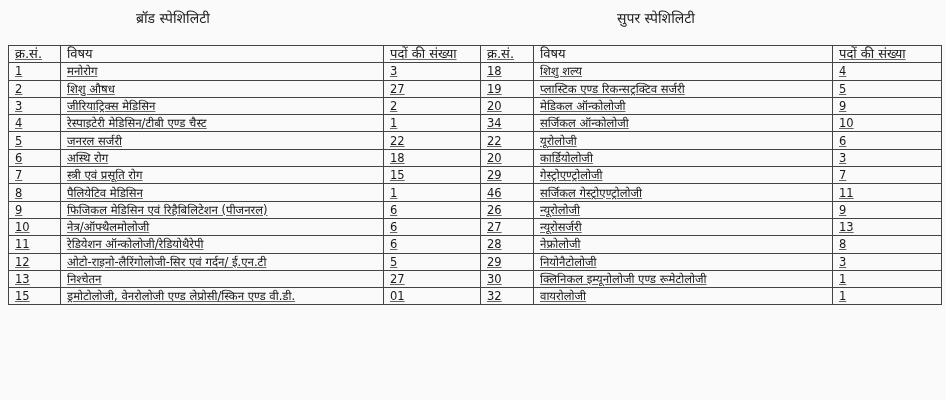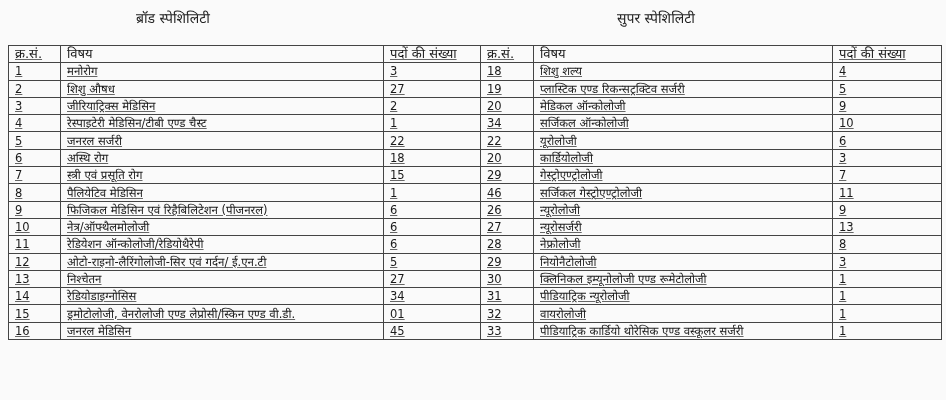--- a/index.html
+++ b/index.html
@@ -163,37 +163,21 @@
       </tr>
       <tr>
         <td><span class="u">13</span></td>
         <td><span class="u">निश्चेतन</span></td>
         <td><span class="u">27</span></td>
         <td><span class="u">30</span></td>
         <td><span class="u">क्लिनिकल इम्यूनोलोजी एण्ड रूमेटोलोजी</span></td>
         <td><span class="u">1</span></td>
       </tr>
       <tr>
-        <td><span class="u">14</span></td>
-        <td><span class="u">रेडियोडाइग्नोसिस</span></td>
-        <td><span class="u">34</span></td>
-        <td><span class="u">31</span></td>
-        <td><span class="u">पीडियाट्रिक न्यूरोलोजी</span></td>
-        <td><span class="u">1</span></td>
-      </tr>
-      <tr>
         <td><span class="u">15</span></td>
         <td><span class="u">ड्रमोटोलोजी, वेनरोलोजी एण्ड लेप्रोसी/स्किन एण्ड वी.डी.</span></td>
         <td><span class="u">01</span></td>
         <td><span class="u">32</span></td>
         <td><span class="u">वायरोलोजी</span></td>
         <td><span class="u">1</span></td>
       </tr>
-      <tr>
-        <td><span class="u">16</span></td>
-        <td><span class="u">जनरल मेडिसिन</span></td>
-        <td><span class="u">45</span></td>
-        <td><span class="u">33</span></td>
-        <td><span class="u">पीडियाट्रिक कार्डियो थोरेसिक एण्ड वस्कूलर सर्जरी</span></td>
-        <td><span class="u">1</span></td>
-      </tr>
     </tbody>
 </table>
 
 </body></html>

